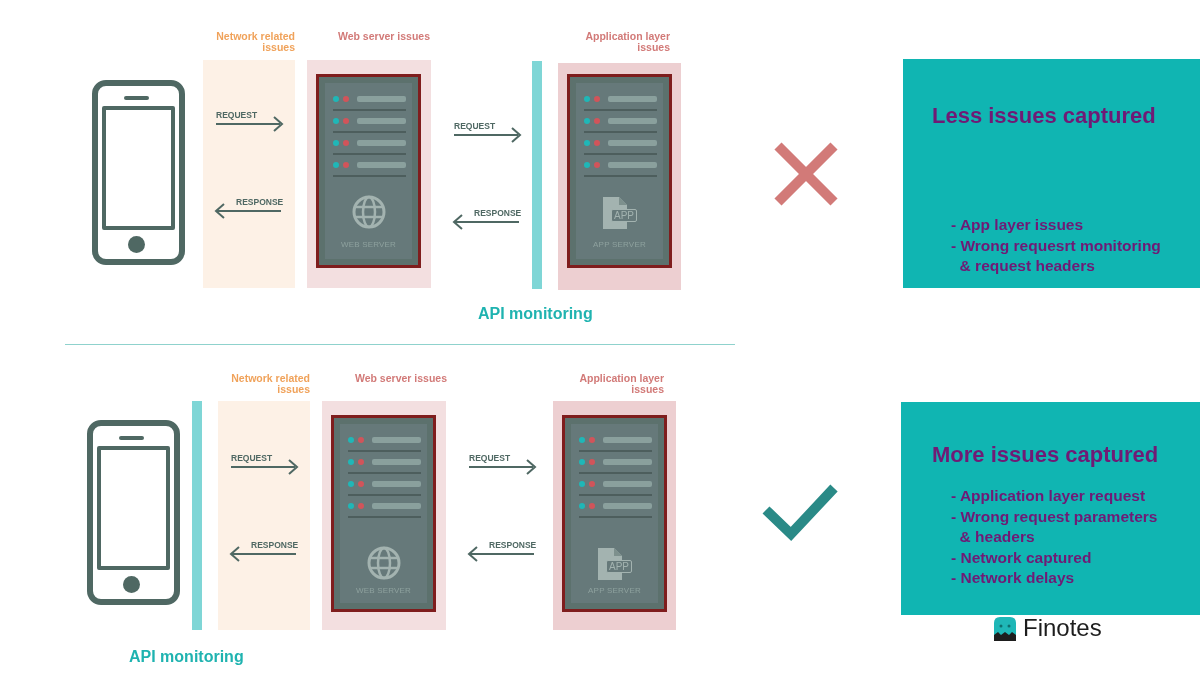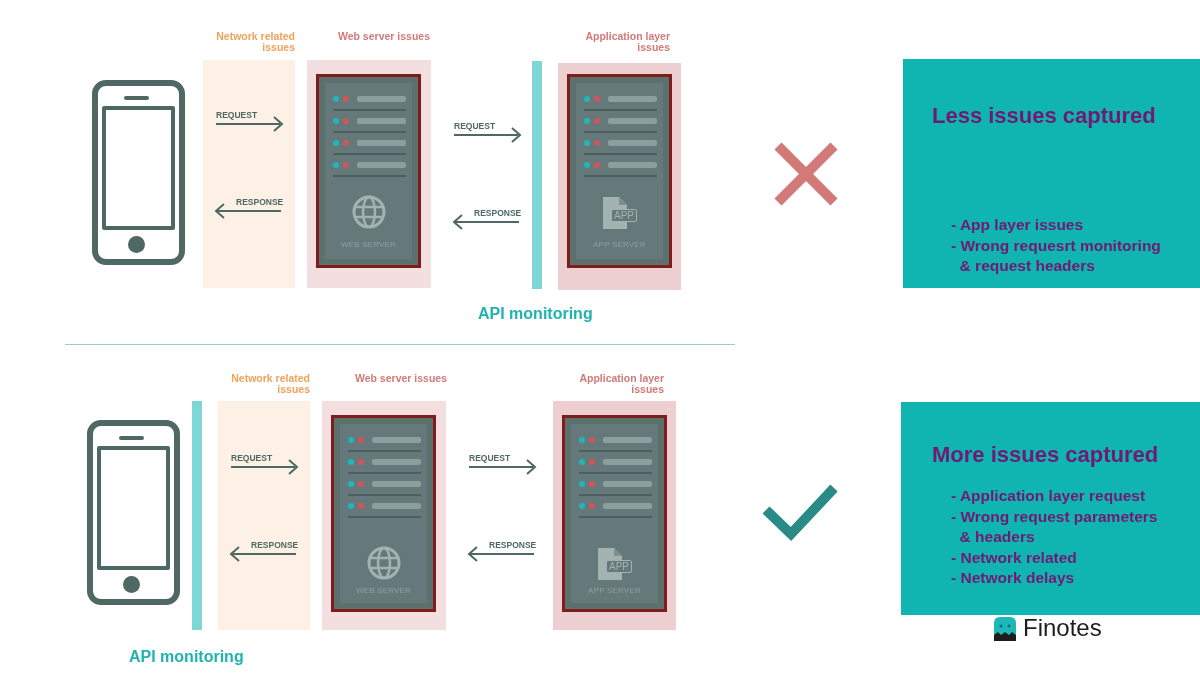--- a/index.html
+++ b/index.html
@@ -271,21 +271,21 @@
 <svg class="abs" style="left:762px; top:480px;" width="78" height="64" viewBox="0 0 78 64">
   <polyline points="4,30 29,54 72,8" fill="none" stroke="#2a8a87" stroke-width="10"></polyline>
 </svg>
 
 <div class="result-box" style="left:901px; top:402px; width:299px; height:213px;">
   <div class="result-title" style="left:31px; top:40px;">More issues captured</div>
   <div class="result-list" style="left:50px; top:84px;">
     <div>- Application layer request</div>
     <div>- Wrong request parameters</div>
     <div>  &amp; headers</div>
-    <div>- Network related</div>
+    <div>- Network captured</div>
     <div>- Network delays</div>
   </div>
 </div>
 
 <div class="logo" style="left:992px; top:614px;">
   <svg width="26" height="26" viewBox="0 0 26 26">
     <path d="M2 8 Q2 2 8 2 H18 Q24 2 24 8 V20 H2 Z" fill="#1fb7b7"></path>
     <circle cx="9" cy="11" r="1.5" fill="#0e6f6f"></circle>
     <circle cx="17" cy="11" r="1.5" fill="#0e6f6f"></circle>
     <path d="M2 26 V20 L6 17 L9 20 L13 17 L17 20 L20 17 L24 20 V26 Z" fill="#1d1d1d"></path>

